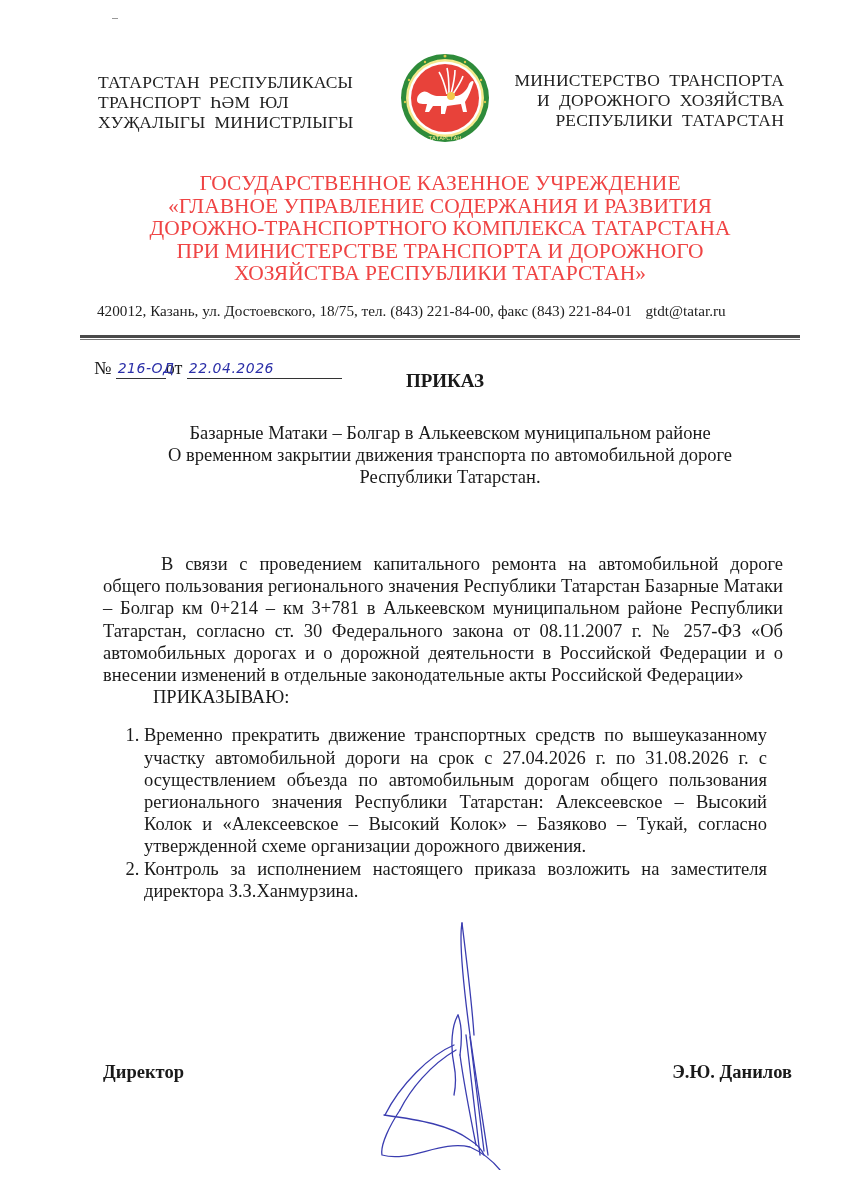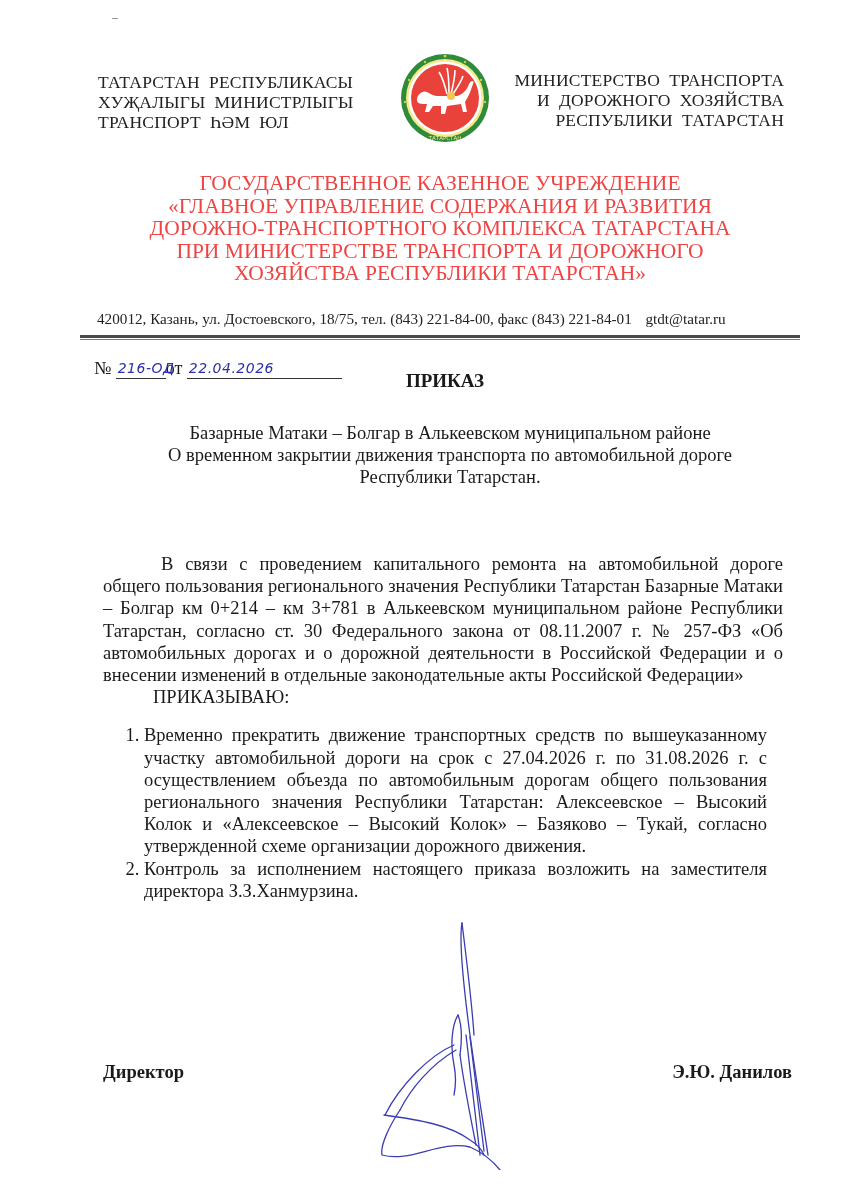--- a/index.html
+++ b/index.html
@@ -9,21 +9,21 @@
 
   
   .hdr-left { left: 98px; top: 72px; font-size: 17.5px; line-height: 20px; letter-spacing: 0.2px; color: #222; }
   .hdr-left div, .hdr-right div { white-space: pre; }
   .hdr-right { right: 66px; top: 70px; font-size: 17.5px; line-height: 20px; text-align: right; letter-spacing: 0.2px; color: #222; }
   .emblem { left: 399px; top: 50px; width: 92px; height: 96px; }
 
   .org { left: 60px; width: 760px; top: 172px; text-align: center; font-size: 21.5px; line-height: 22.6px; color: #ef4444; }
   .org div { white-space: nowrap; }
 
-  .addr { left: 97px; top: 302px; font-size: 15.2px; color: #222; white-space: nowrap; margin-top: 8px; }
+  .addr { left: 97px; top: 302px; font-size: 15.2px; color: #222; white-space: nowrap; }
   .rule1 { left: 80px; width: 720px; top: 335px; height: 3px; background: #4a4a4a; }
   .rule2 { left: 80px; width: 720px; top: 339px; height: 1px; background: #777; }
 
   .regline { left: 94px; top: 358px; font-size: 18px; white-space: nowrap; }
   .regline .num-lbl { font-size: 18px; }
   .hw { font-family: "DejaVu Sans", sans-serif; font-style: italic; color: #2b2fa8; font-size: 14px; letter-spacing: 0.5px; }
   .ul1 { display: inline-block; width: 50px; border-bottom: 1px solid #333; height: 18px; vertical-align: bottom; position: relative; }
   .ul2 { display: inline-block; width: 155px; border-bottom: 1px solid #333; height: 18px; vertical-align: bottom; position: relative; }
   .ul1 .hw, .ul2 .hw { position: absolute; left: 2px; bottom: 2px; white-space: nowrap; }
 
@@ -43,22 +43,22 @@
   .signature { left: 370px; top: 915px; width: 230px; height: 255px; }
   .scan-dot { left: 112px; top: 18px; width: 6px; height: 1px; background: #999; }
 </style>
 </head>
 <body>
 
 <div class="abs scan-dot"></div>
 
 <div class="abs hdr-left">
   <div>ТАТАРСТАН  РЕСПУБЛИКАСЫ</div>
+  <div>ТРАНСПОРТ  ҺӘМ  ЮЛ</div>
   <div>ХУҖАЛЫГЫ  МИНИСТРЛЫГЫ</div>
-  <div>ТРАНСПОРТ  ҺӘМ  ЮЛ</div>
 </div>
 
 <svg class="abs emblem" viewBox="0 0 92 96">
   <circle cx="46" cy="48" r="44" fill="#2e8b3a"></circle>
   <circle cx="46" cy="48" r="39" fill="#f4e98c"></circle>
   <circle cx="46" cy="48" r="36.5" fill="#ffffff"></circle>
   <circle cx="46" cy="48" r="34" fill="#e8423a"></circle>
 
   <g fill="#d9c64a">
     <circle cx="46" cy="6" r="1.5"></circle>

